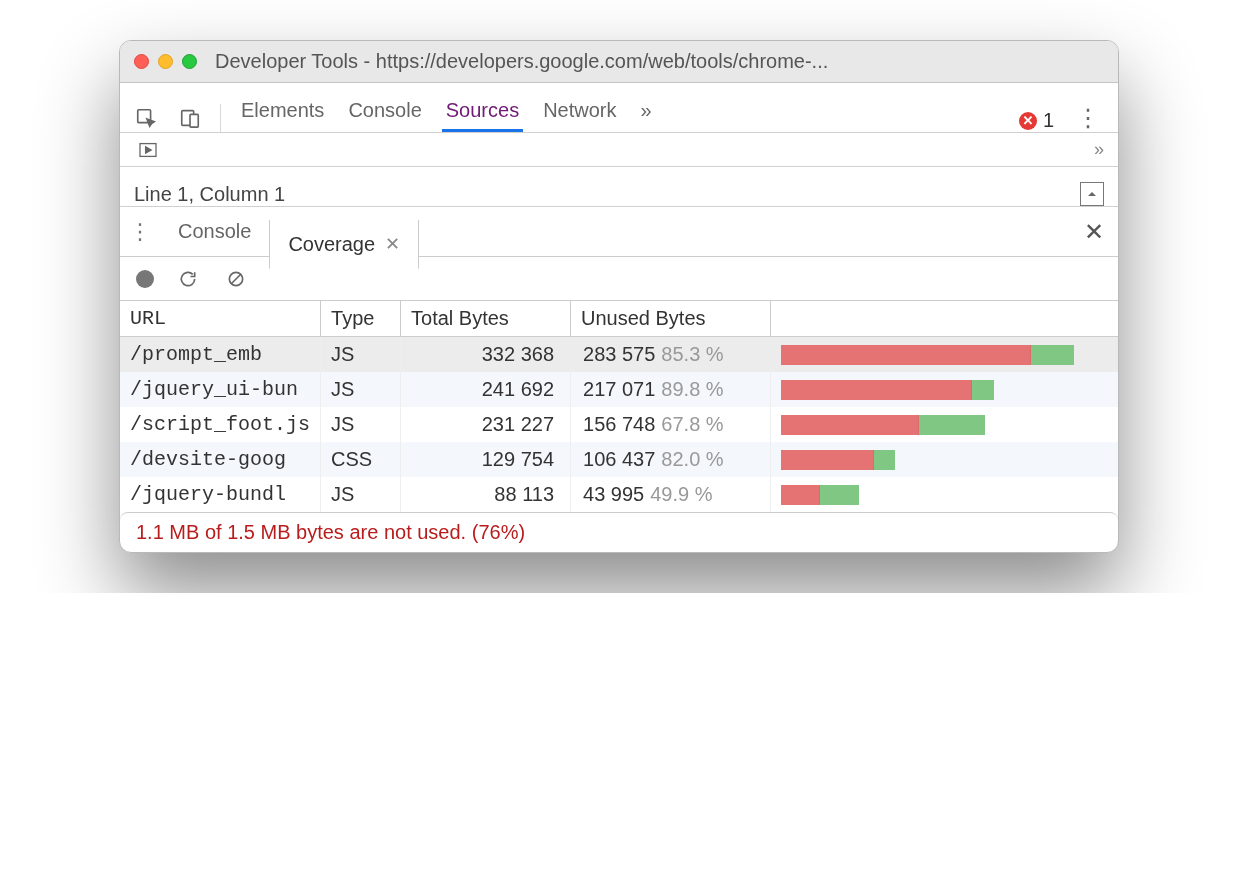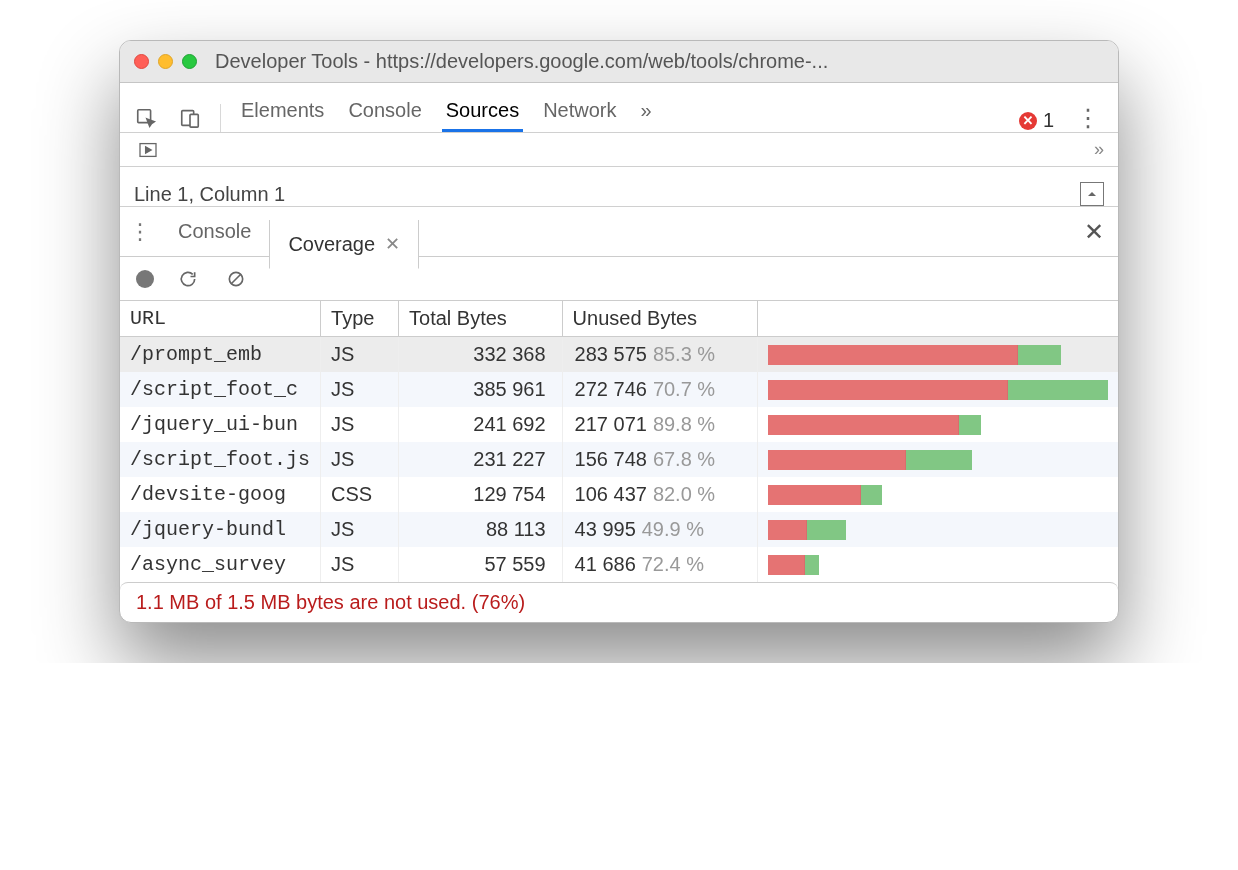--- a/index.html
+++ b/index.html
@@ -44,21 +44,21 @@
   align-items: flex-end;
   padding: 0 12px;
   gap: 16px;
   font-size: 20px;
   color: #666;
 }
 .icon-btn { width: 28px; height: 28px; display: flex; align-items: center; justify-content: center; cursor: pointer; }
 .icon-btn svg { stroke: #666; fill: none; }
 .divider-v { width: 1px; height: 28px; background: #d8d8d8; }
 .tab { padding: 10px 4px; cursor: pointer; color: #666; }
-.tab.active { color: #000000; border-bottom: 3px solid #1a73e8; padding-bottom: 7px; }
+.tab.active { color: #701a75; border-bottom: 3px solid #1a73e8; padding-bottom: 7px; }
 .spacer { flex: 1; }
 .err-badge { display: flex; align-items: center; gap: 6px; color: #333; }
 .err-circle { width: 18px; height: 18px; border-radius: 50%; background: #e53935; color: #fff; display: flex; align-items: center; justify-content: center; font-size: 13px; font-weight: bold; }
 .more-icon { font-size: 24px; color: #666; padding: 0 6px; cursor: pointer; }
 
 .subbar {
   height: 34px;
   border-bottom: 1px solid #d0d0d0;
   display: flex;
   align-items: center;
@@ -252,32 +252,20 @@
           <td class="col-total">332 368</td>
           <td class="col-unused"><span class="unused-val">283 575</span><span class="unused-pct">85.3 %</span></td>
           <td class="col-bar">
             <div class="bar-wrap" style="width:293px">
               <div class="bar-red" style="width:250px"></div>
               <div class="bar-green" style="width:43px"></div>
             </div>
           </td>
         </tr>
         <tr class="row">
-          <td class="col-url">/script_foot_c</td>
-          <td class="col-type">JS</td>
-          <td class="col-total">385 961</td>
-          <td class="col-unused"><span class="unused-val">272 746</span><span class="unused-pct">70.7 %</span></td>
-          <td class="col-bar">
-            <div class="bar-wrap" style="width:340px">
-              <div class="bar-red" style="width:240px"></div>
-              <div class="bar-green" style="width:100px"></div>
-            </div>
-          </td>
-        </tr>
-        <tr class="row">
           <td class="col-url">/jquery_ui-bun</td>
           <td class="col-type">JS</td>
           <td class="col-total">241 692</td>
           <td class="col-unused"><span class="unused-val">217 071</span><span class="unused-pct">89.8 %</span></td>
           <td class="col-bar">
             <div class="bar-wrap" style="width:213px">
               <div class="bar-red" style="width:191px"></div>
               <div class="bar-green" style="width:22px"></div>
             </div>
           </td>
@@ -311,30 +299,18 @@
           <td class="col-type">JS</td>
           <td class="col-total">88 113</td>
           <td class="col-unused"><span class="unused-val">43 995</span><span class="unused-pct">49.9 %</span></td>
           <td class="col-bar">
             <div class="bar-wrap" style="width:78px">
               <div class="bar-red" style="width:39px"></div>
               <div class="bar-green" style="width:39px"></div>
             </div>
           </td>
         </tr>
-        <tr class="row">
-          <td class="col-url">/async_survey</td>
-          <td class="col-type">JS</td>
-          <td class="col-total">57 559</td>
-          <td class="col-unused"><span class="unused-val">41 686</span><span class="unused-pct">72.4 %</span></td>
-          <td class="col-bar">
-            <div class="bar-wrap" style="width:51px">
-              <div class="bar-red" style="width:37px"></div>
-              <div class="bar-green" style="width:14px"></div>
-            </div>
-          </td>
-        </tr>
       </tbody>
   </table>
 
   <div class="footer">1.1 MB of 1.5 MB bytes are not used. (76%)</div>
 
 </div>
 
 </body></html>

